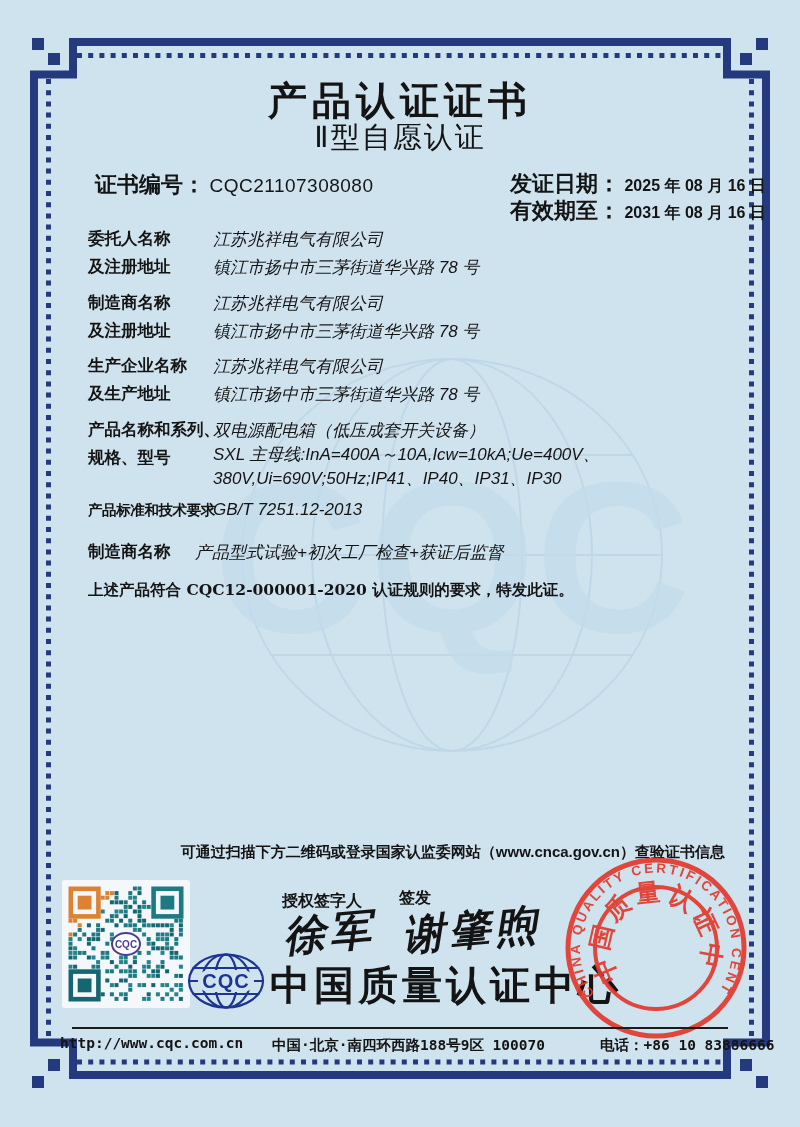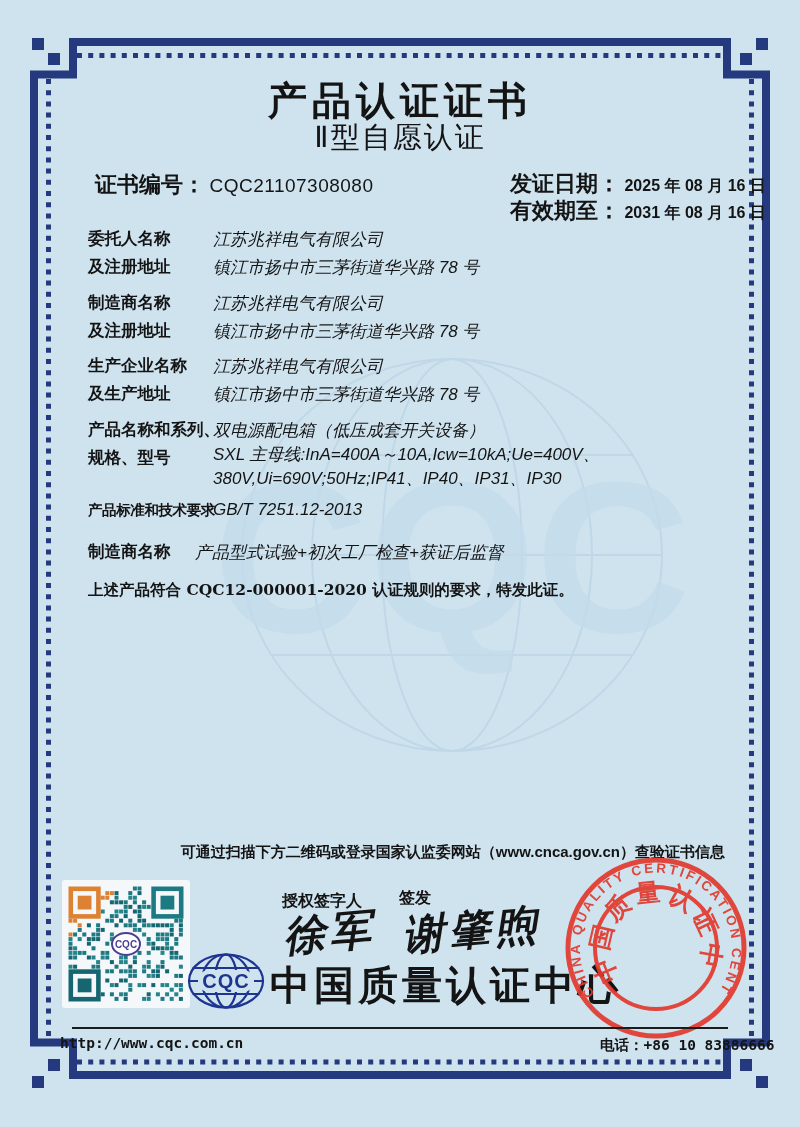--- a/index.html
+++ b/index.html
@@ -343,17 +343,18 @@
       <textPath href="#sealOuter">CHINA QUALITY CERTIFICATION CENTRE</textPath>
     </text>
     <path id="sealInner" d="M -36,30 A 47,47 0 1 1 36,30" fill="none"></path>
     <text fill="#e23b2e" font-size="25" font-weight="bold" letter-spacing="4">
       <textPath href="#sealInner">中国质量认证中心</textPath>
     </text>
   </svg>
 
   <div class="rule" style="left:72px;top:1027px;width:656px;height:2px"></div>
   <div class="abs mono foot" style="left:60px;top:1035px">http://www.cqc.com.cn</div>
+  <div class="abs mono foot" style="left:272px;top:1036px">中国·北京·南四环西路188号9区  100070</div>
   <div class="abs mono foot" style="left:600px;top:1036px">
     <span>电话：</span><span>+86 10 83886666</span>
   </div>
 
 </div>
 
 </body></html>

